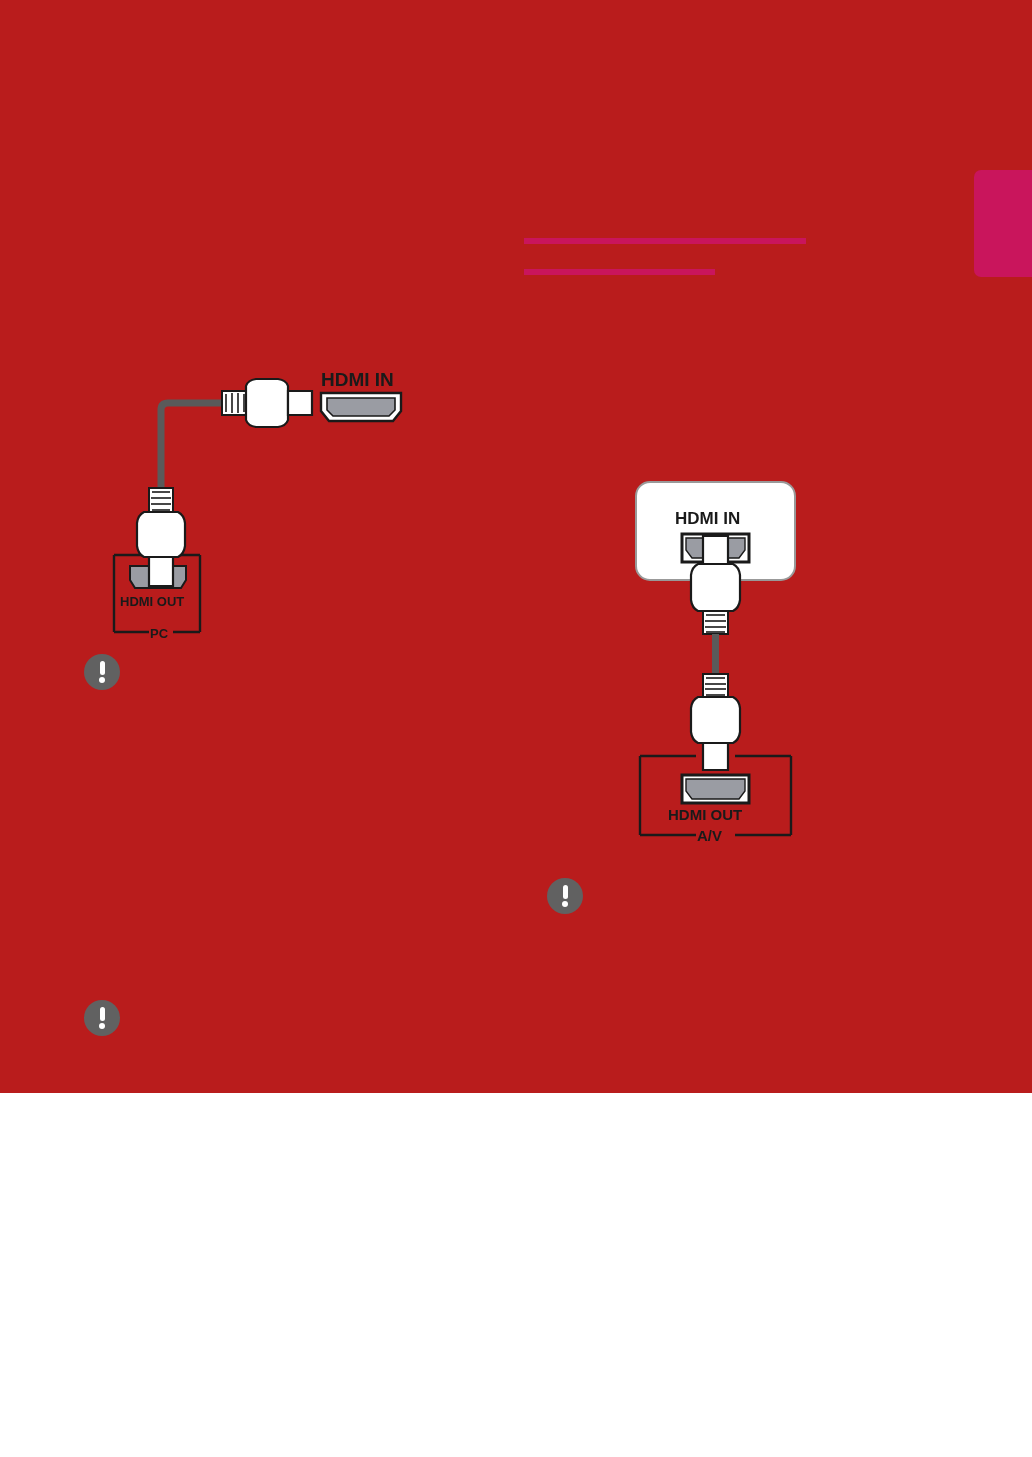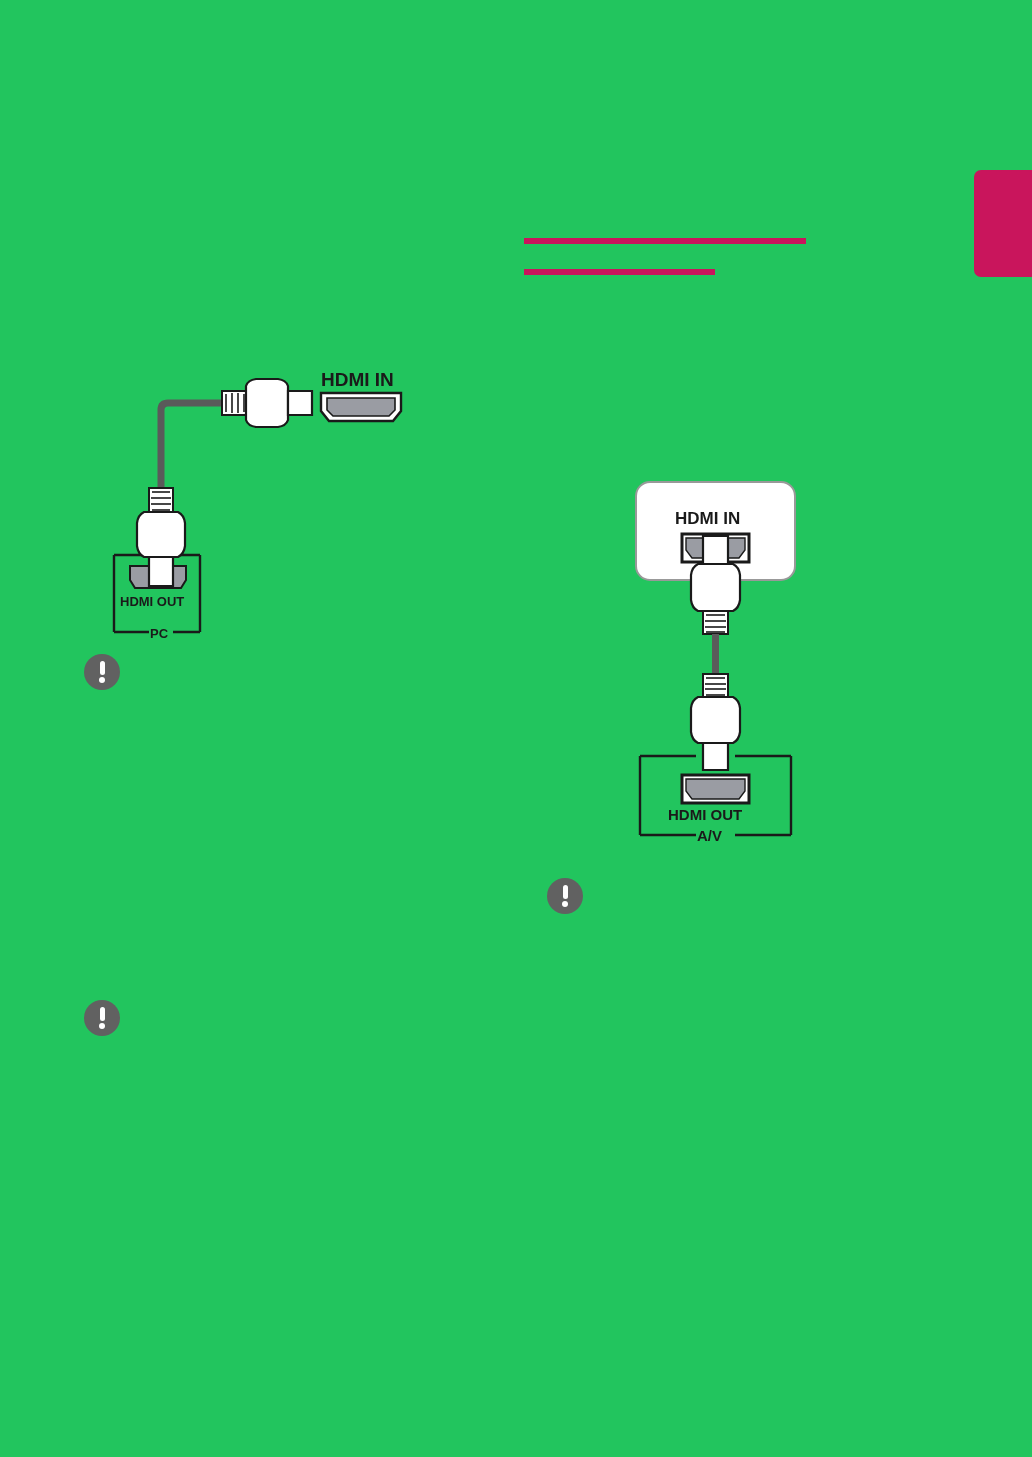--- a/index.html
+++ b/index.html
@@ -8,22 +8,22 @@
     padding: 0;
     background: #ffffff;
   }
   body {
     font-family: "Liberation Sans", sans-serif;
     -webkit-font-smoothing: antialiased;
   }
   #page {
     position: relative;
     width: 1032px;
-    height: 1457px;
-    background: #22c55e;
+    height: 1093px;
+    background: #b91c1c;
     overflow: hidden;
   }
 
   
   .edge-tab {
     position: absolute;
     right: 0;
     top: 170px;
     width: 58px;
     height: 107px;

